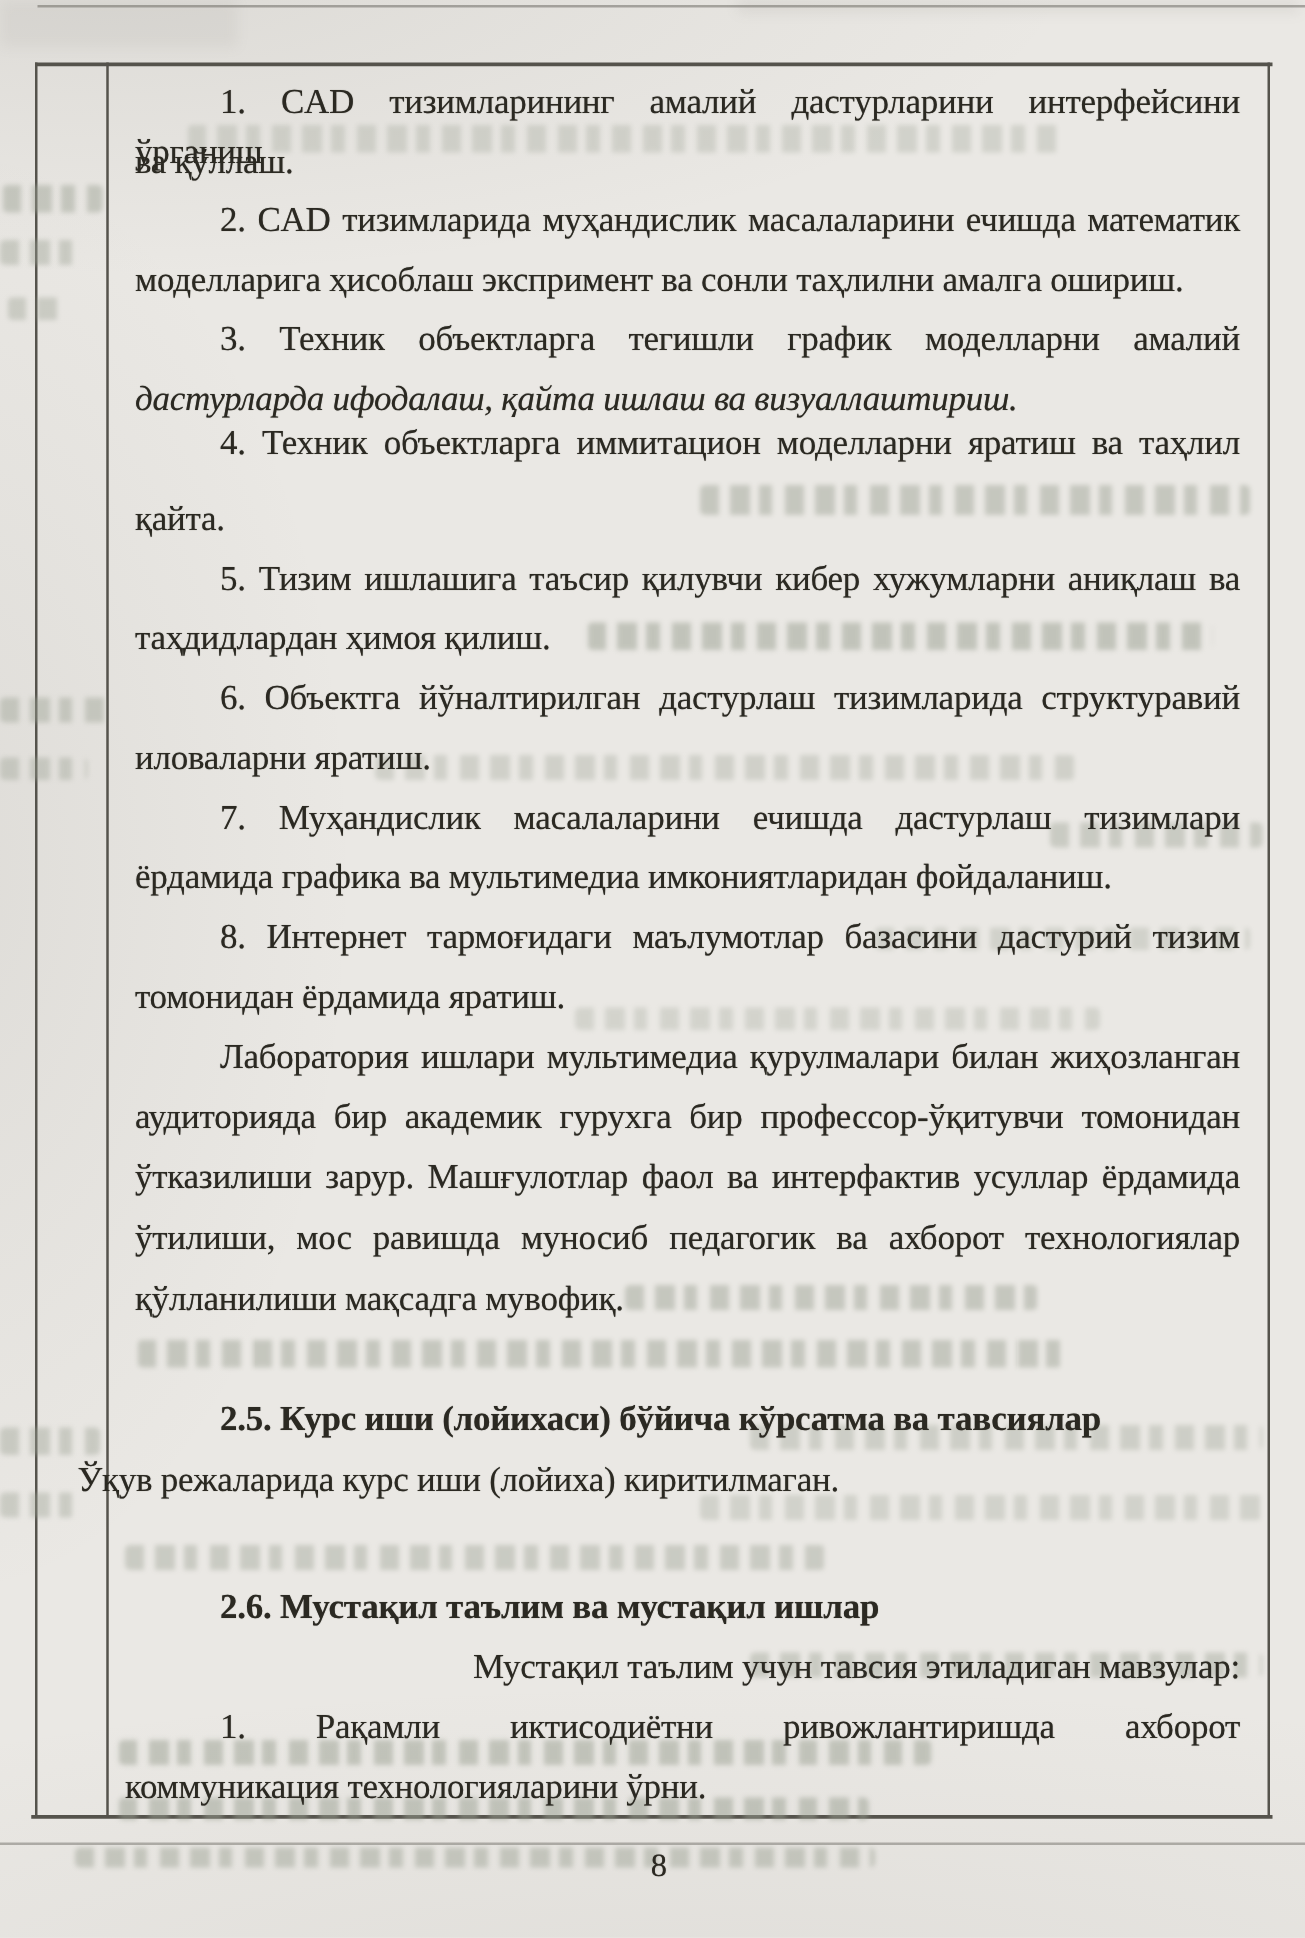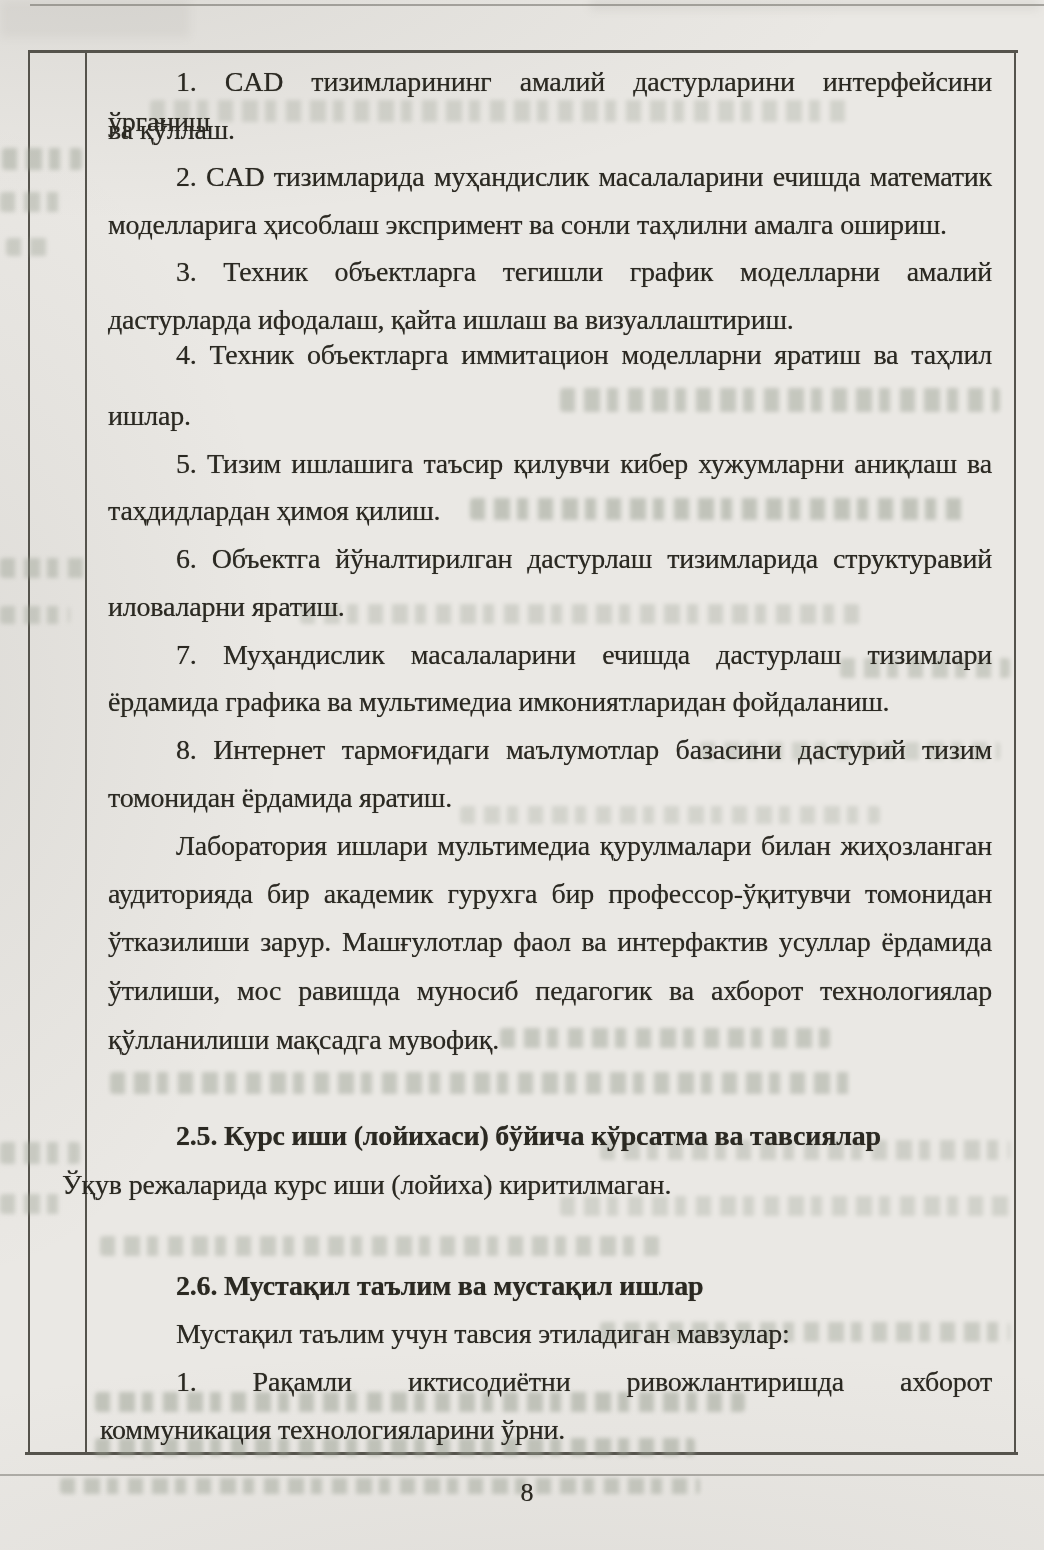--- a/index.html
+++ b/index.html
@@ -80,36 +80,36 @@
 <div class="ghost" style="left:600px;top:1322px;width:410px;height:20px;opacity:.4;"></div>
 <div class="ghost" style="left:95px;top:1392px;width:650px;height:20px;opacity:.5;"></div>
 <div class="ghost" style="left:95px;top:1438px;width:600px;height:18px;opacity:.5;"></div>
 <div class="ghost" style="left:60px;top:1478px;width:640px;height:16px;opacity:.45;"></div>
 
 <div class="ln ind just" style="top:62px;">1. CAD тизимларининг амалий дастурларини интерфейсини ўрганиш</div>
 <div class="ln" style="top:110px;">ва қўллаш.</div>
 <div class="ln ind just" style="top:157px;">2. CAD тизимларида муҳандислик масалаларини ечишда математик</div>
 <div class="ln" style="top:205px;">моделларига ҳисоблаш экспримент ва сонли таҳлилни амалга ошириш.</div>
 <div class="ln ind just" style="top:252px;">3. Техник объектларга тегишли график моделларни амалий</div>
-<div class="ln" style="top:300px;">дастурларда ифодалаш, қайта ишлаш ва визуаллаштириш.</div>
+<div class="ln" style="top:300px;font-style:italic;">дастурларда ифодалаш, қайта ишлаш ва визуаллаштириш.</div>
 <div class="ln ind just" style="top:335px;">4. Техник объектларга иммитацион моделларни яратиш ва таҳлил</div>
-<div class="ln" style="top:396px;">ишлар.</div>
+<div class="ln" style="top:396px;">қайта.</div>
 <div class="ln ind just" style="top:444px;">5. Тизим ишлашига таъсир қилувчи кибер хужумларни аниқлаш ва</div>
 <div class="ln" style="top:491px;">таҳдидлардан ҳимоя қилиш.</div>
 <div class="ln ind just" style="top:539px;">6. Объектга йўналтирилган дастурлаш тизимларида структуравий</div>
 <div class="ln" style="top:587px;">иловаларни яратиш.</div>
 <div class="ln ind just" style="top:635px;">7. Муҳандислик масалаларини ечишда дастурлаш тизимлари</div>
 <div class="ln" style="top:682px;">ёрдамида графика ва мультимедиа имкониятларидан фойдаланиш.</div>
 <div class="ln ind just" style="top:730px;">8. Интернет тармоғидаги маълумотлар базасини дастурий тизим</div>
 <div class="ln" style="top:778px;">томонидан ёрдамида яратиш.</div>
 <div class="ln ind just" style="top:826px;">Лаборатория ишлари мультимедиа қурулмалари билан жиҳозланган</div>
 <div class="ln just" style="top:874px;">аудиторияда бир академик гурухга бир профессор-ўқитувчи томонидан</div>
 <div class="ln just" style="top:922px;">ўтказилиши зарур. Машғулотлар фаол ва интерфактив усуллар ёрдамида</div>
 <div class="ln just" style="top:971px;">ўтилиши, мос равишда муносиб педагогик ва ахборот технологиялар</div>
 <div class="ln" style="top:1020px;font-family:Liberation Serif, serif;">қўлланилиши мақсадга мувофиқ.</div>
 <div class="ln ind bold" style="top:1116px;">2.5. Курс иши (лойихаси) бўйича кўрсатма ва тавсиялар</div>
 <div class="ln" style="top:1165px;left:62px;width:930px;">Ўқув режаларида курс иши (лойиха) киритилмаган.</div>
 <div class="ln ind bold" style="top:1266px;">2.6. Мустақил таълим ва мустақил ишлар</div>
-<div class="ln ind" style="top:1314px;">Мустақил таълим учун тавсия этиладиган мавзулар:</div>
+<div class="ln ind" style="top:1314px;text-align:right;">Мустақил таълим учун тавсия этиладиган мавзулар:</div>
 <div class="ln ind just" style="top:1362px;">1. Рақамли иктисодиётни ривожлантиришда ахборот</div>
 <div class="ln" style="top:1410px;left:100px;">коммуникация технологияларини ўрни.</div>
 
 <div class="pagenum" style="top:1478px;">8</div>
 
 </body></html>

